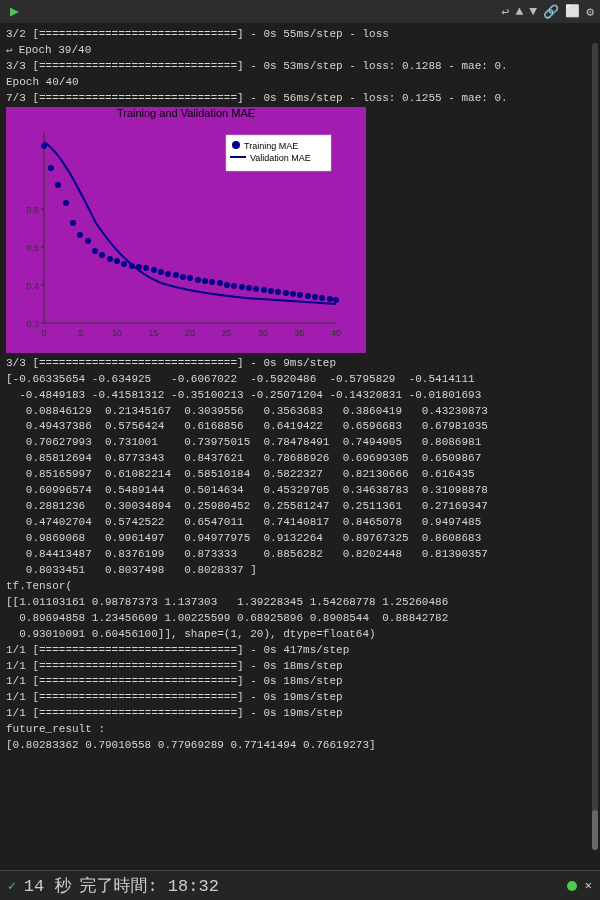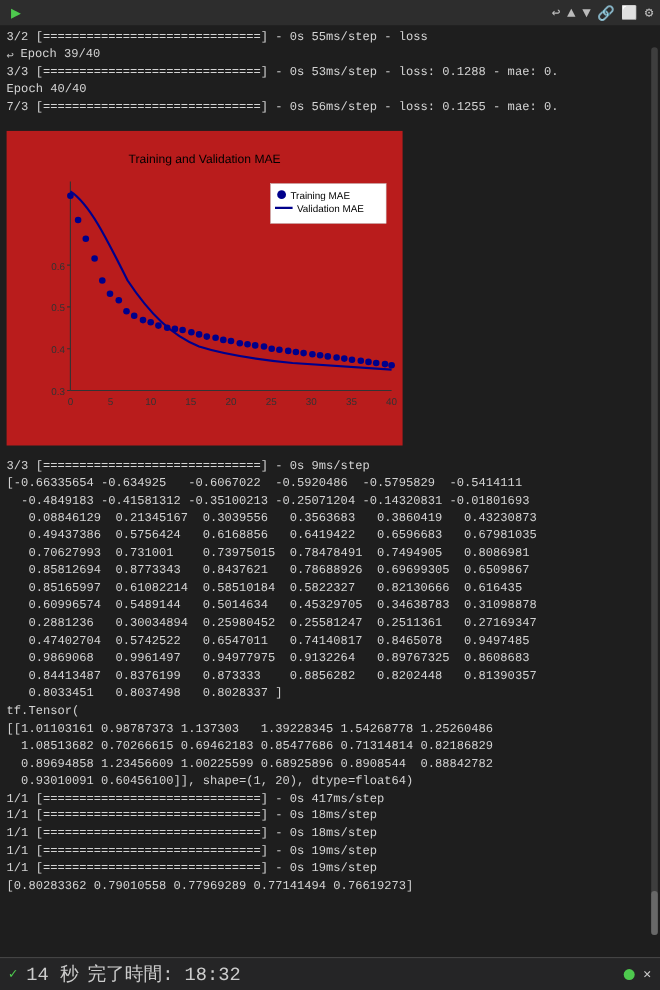--- a/index.html
+++ b/index.html
@@ -32,23 +32,23 @@
       padding: 4px 6px;
       overflow: hidden;
       position: relative;
     }
     .line {
       line-height: 1.45;
       white-space: pre;
       font-size: 11px;
     }
     .chart-container {
-      background: #b91c1c;
-      margin: 12px 0;
-      padding: 20px;
+      background: #a21caf;
+      margin: 0 0;
+      padding: 0;
       display: inline-block;
       width: 360px;
     }
     .chart-title {
       text-align: center;
       color: #000;
       font-size: 11px;
       font-family: sans-serif;
       margin-bottom: 4px;
     }
@@ -228,28 +228,28 @@
     <div class="line">   0.85812694  0.8773343   0.8437621   0.78688926  0.69699305  0.6509867</div>
     <div class="line">   0.85165997  0.61082214  0.58510184  0.5822327   0.82130666  0.616435</div>
     <div class="line">   0.60996574  0.5489144   0.5014634   0.45329705  0.34638783  0.31098878</div>
     <div class="line">   0.2881236   0.30034894  0.25980452  0.25581247  0.2511361   0.27169347</div>
     <div class="line">   0.47402704  0.5742522   0.6547011   0.74140817  0.8465078   0.9497485</div>
     <div class="line">   0.9869068   0.9961497   0.94977975  0.9132264   0.89767325  0.8608683</div>
     <div class="line">   0.84413487  0.8376199   0.873333    0.8856282   0.8202448   0.81390357</div>
     <div class="line">   0.8033451   0.8037498   0.8028337 ]</div>
     <div class="line">tf.Tensor(</div>
     <div class="line">[[1.01103161 0.98787373 1.137303   1.39228345 1.54268778 1.25260486</div>
-    <div class="line">  1.08513682 0.70266615 0.69462183 0.85477686 0.71314814 0.82186829</div>
     <div class="line">  0.89694858 1.23456609 1.00225599 0.68925896 0.8908544  0.88842782</div>
     <div class="line">  0.93010091 0.60456100]], shape=(1, 20), dtype=float64)</div>
     <div class="line">1/1 [==============================] - 0s 417ms/step</div>
     <div class="line">1/1 [==============================] - 0s 18ms/step</div>
     <div class="line">1/1 [==============================] - 0s 18ms/step</div>
     <div class="line">1/1 [==============================] - 0s 19ms/step</div>
     <div class="line">1/1 [==============================] - 0s 19ms/step</div>
+    <div class="line">future_result :</div>
     <div class="line">[0.80283362 0.79010558 0.77969289 0.77141494 0.76619273]</div>
 
     
     <div class="scrollbar">
       <div class="scrollbar-thumb"></div>
     </div>
   </div>
 
   <div class="bottom-bar">
     <span class="check-icon">✓</span>

